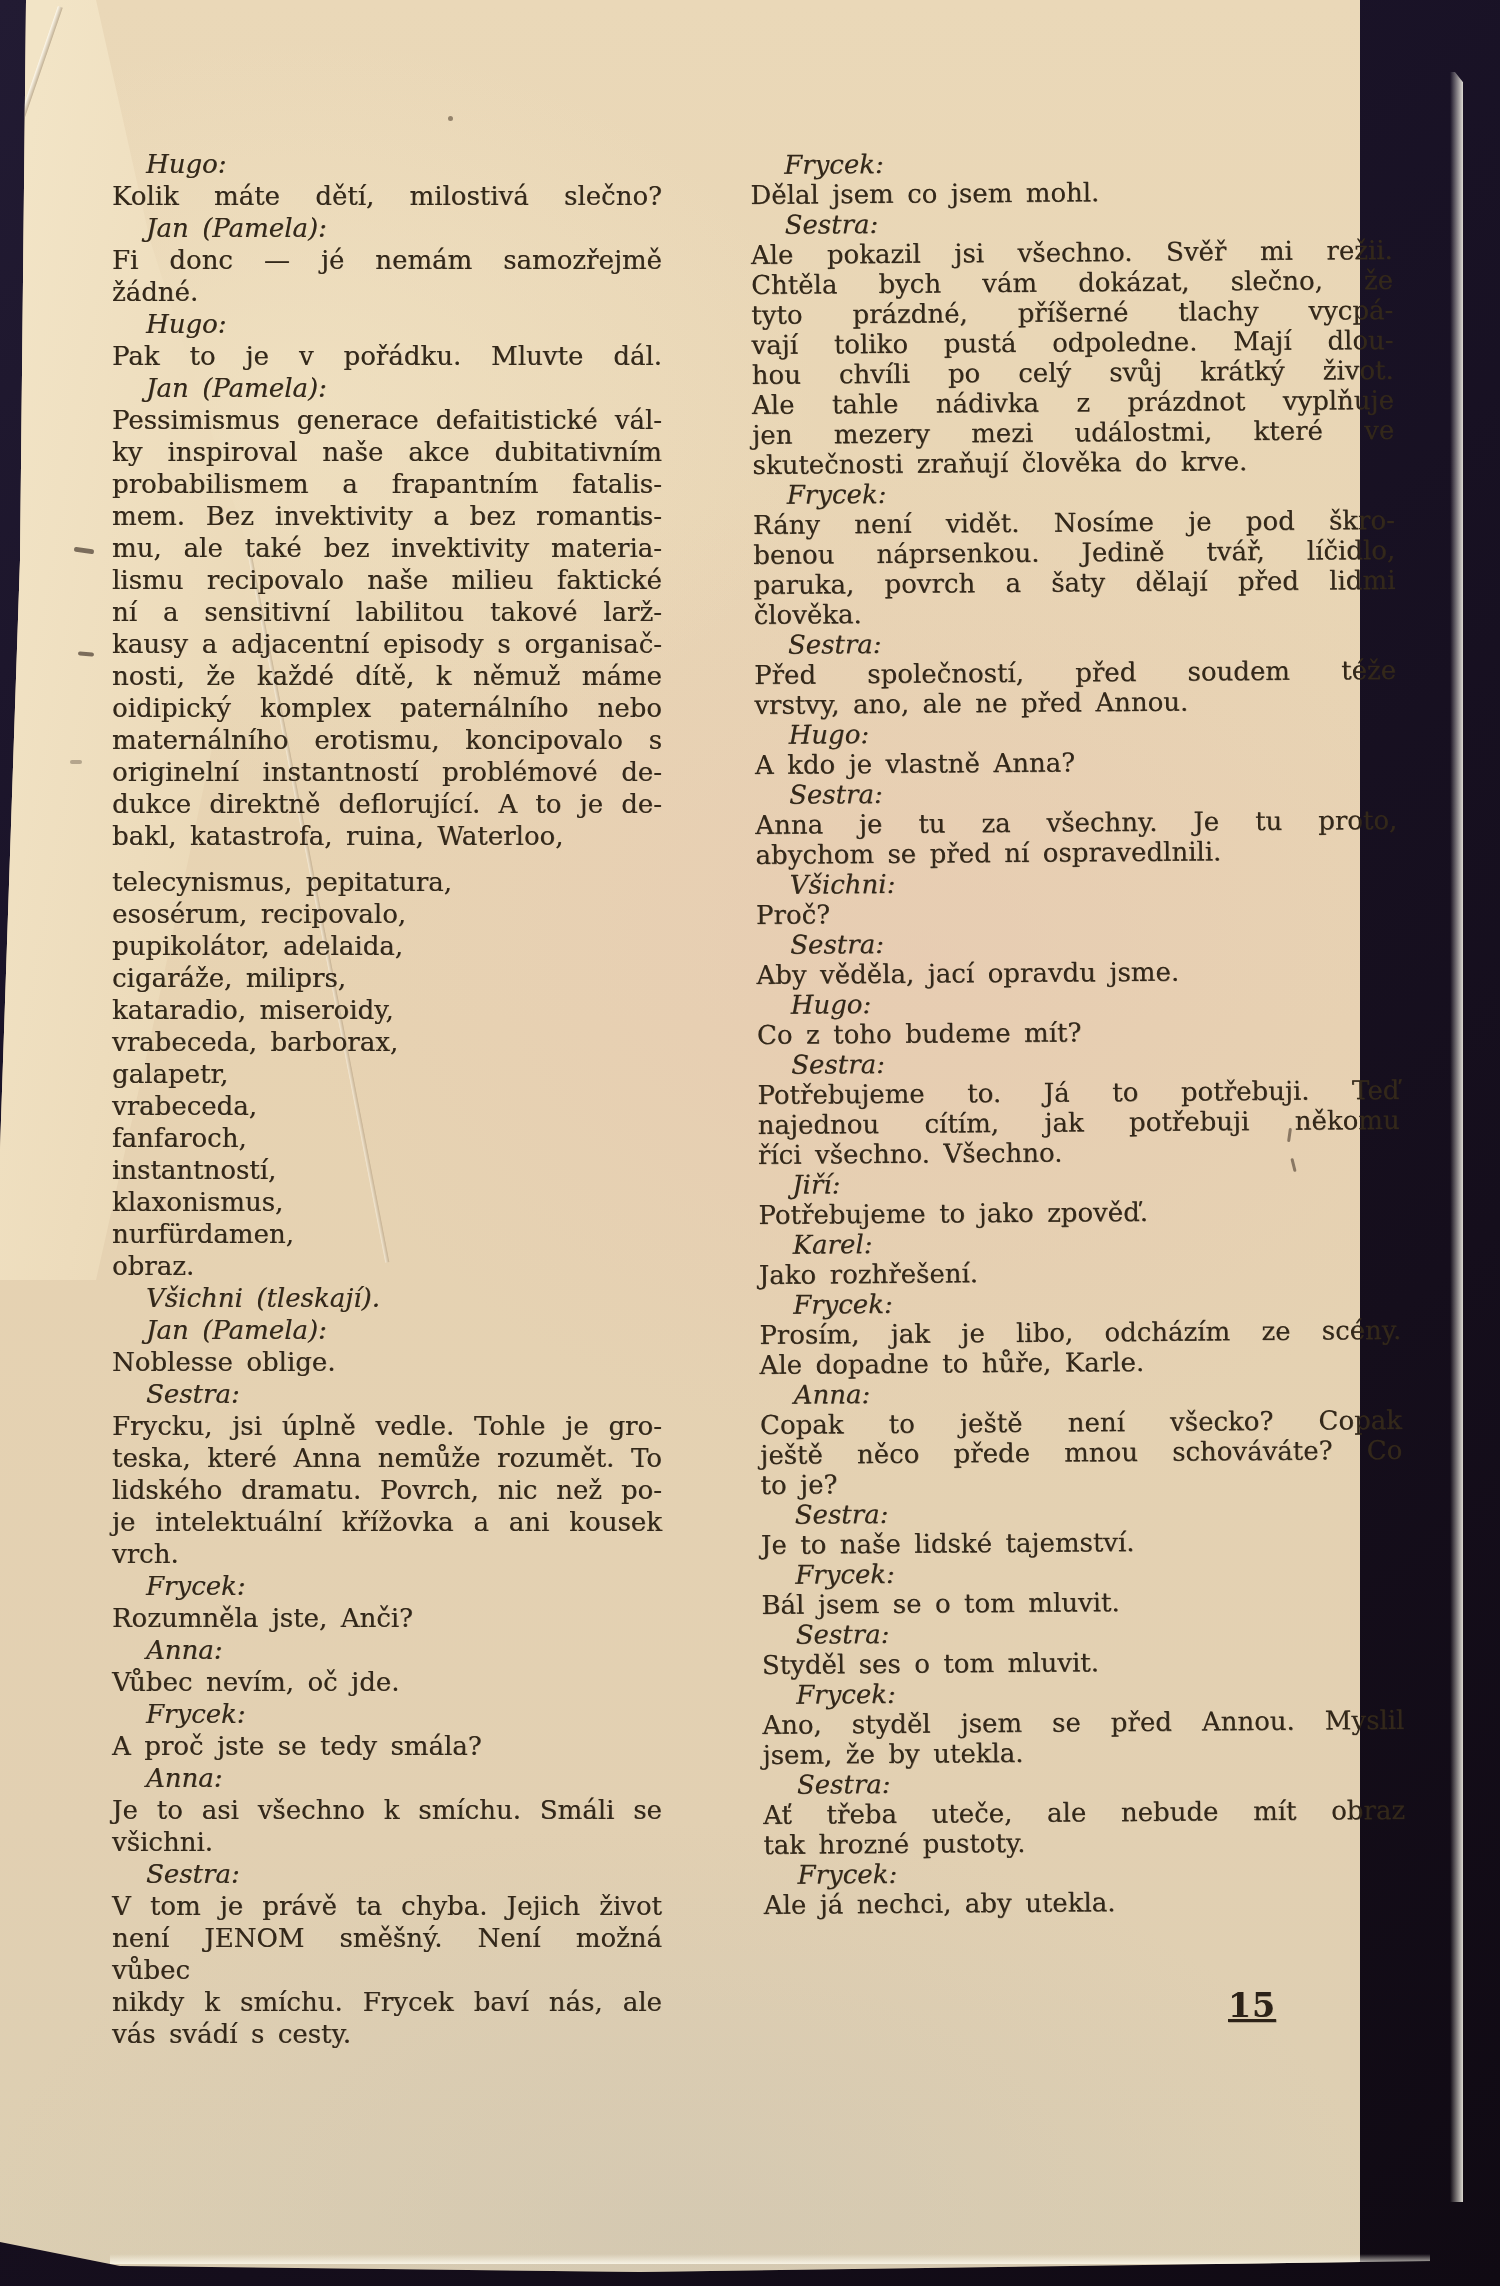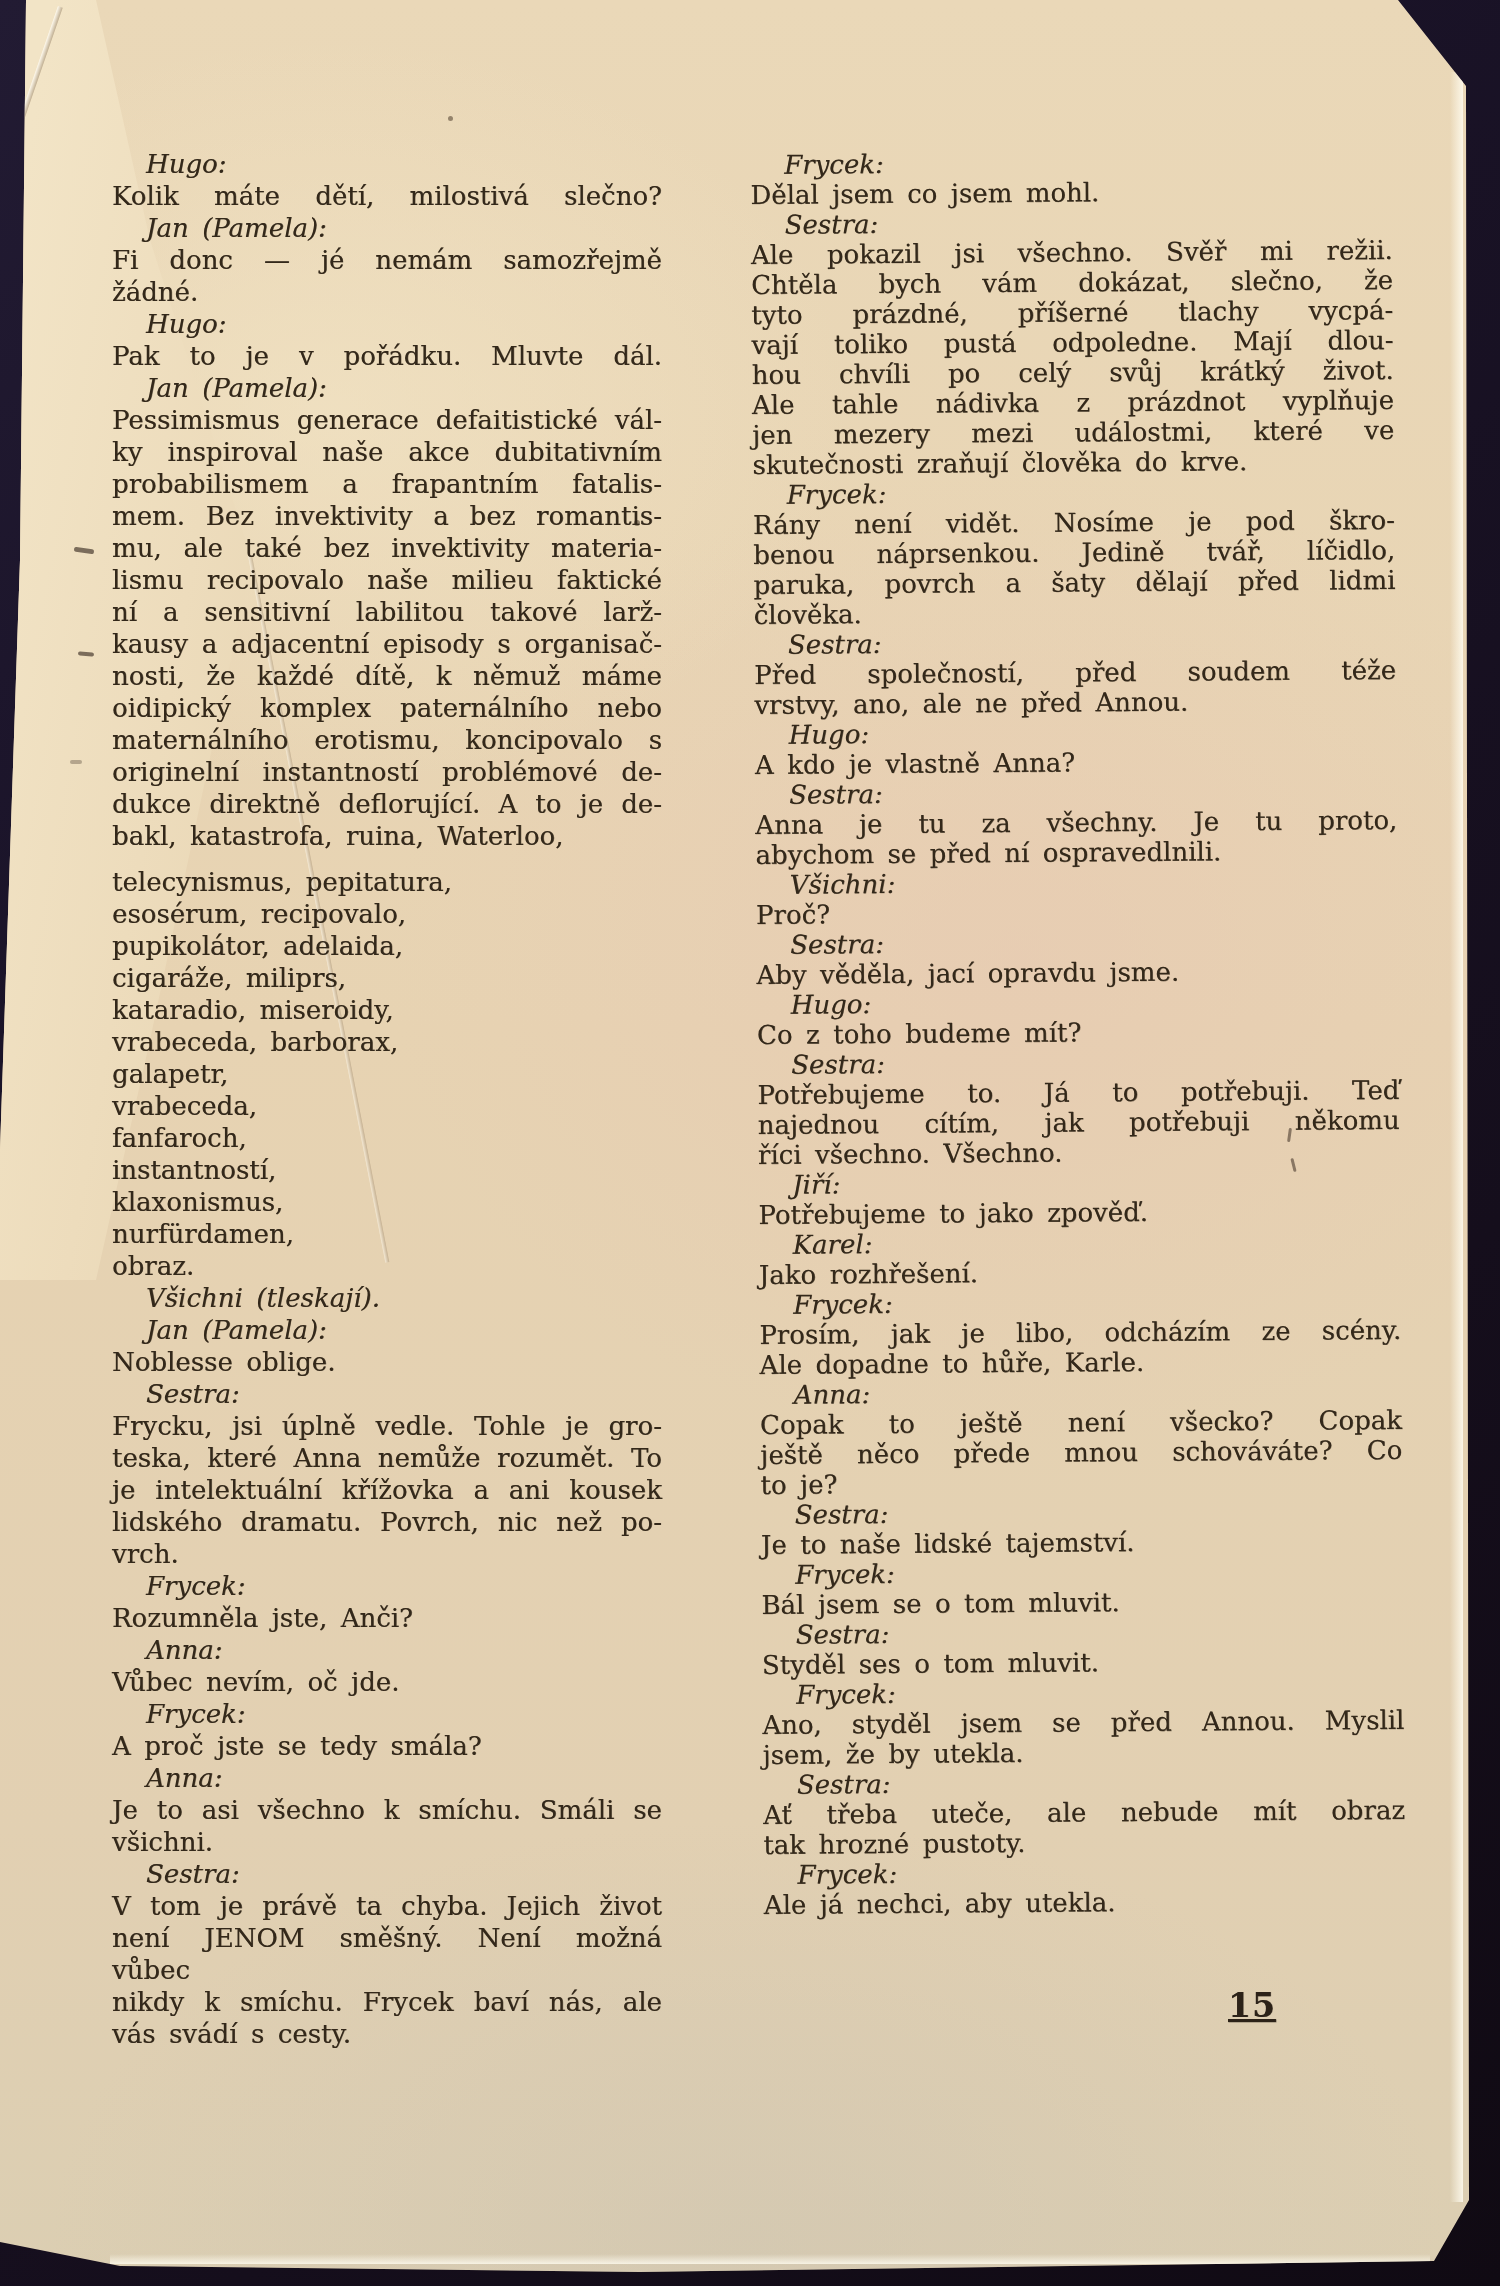--- a/index.html
+++ b/index.html
@@ -2,21 +2,21 @@
 <html><head>
 <meta charset="utf-8">
 <style>
   html,body{margin:0;padding:0;}
   body{
     width:1500px;height:2286px;position:relative;overflow:hidden;
     background:linear-gradient(140deg,#221b33 0%,#1a1328 30%,#150e1c 70%,#100a13 100%);
     font-family:"DejaVu Serif","Liberation Serif",serif;
   }
   .page{
-    position:absolute;left:0;top:0;width:1500px;height:2286px;
+    position:absolute;left:0;top:0;width:1360px;height:2286px;
     clip-path:polygon(26px 0,1398px 0,1466px 86px,1469px 2200px,1434px 2261px,640px 2272px,120px 2266px,0 2242px,0 1150px,20px 560px);
     background:
       radial-gradient(900px 700px at 68% 42%, rgba(231,198,178,.50), rgba(231,198,178,0) 70%),
       radial-gradient(700px 500px at 22% 18%, rgba(244,231,200,.55), rgba(244,231,200,0) 75%),
       radial-gradient(1000px 600px at 50% 98%, rgba(204,194,176,.45), rgba(204,194,176,0) 70%),
       linear-gradient(180deg,#ead8b8 0%,#e7d3b2 45%,#e2d0b2 80%,#dbceb2 100%);
   }
   .fold{
     position:absolute;left:0;top:0;width:300px;height:1300px;
     clip-path:polygon(0 0,96px 0,150px 240px,252px 560px,150px 1040px,96px 1280px,0 1280px);
@@ -120,22 +120,22 @@
       <div class="line">instantností,</div>
       <div class="line">klaxonismus,</div>
       <div class="line">nurfürdamen,</div>
       <div class="line">obraz.</div>
       <div class="line heading">Všichni (tleskají).</div>
       <div class="line heading">Jan (Pamela):</div>
       <div class="line">Noblesse oblige.</div>
       <div class="line heading">Sestra:</div>
       <div class="line just">Frycku, jsi úplně vedle. Tohle je gro-</div>
       <div class="line just">teska, které Anna nemůže rozumět. To</div>
+      <div class="line just">lidského dramatu. Povrch, nic než po-</div>
       <div class="line just">je intelektuální křížovka a ani kousek</div>
-      <div class="line just">lidského dramatu. Povrch, nic než po-</div>
       <div class="line">vrch.</div>
       <div class="line heading">Frycek:</div>
       <div class="line">Rozumněla jste, Anči?</div>
       <div class="line heading">Anna:</div>
       <div class="line">Vůbec nevím, oč jde.</div>
       <div class="line heading">Frycek:</div>
       <div class="line">A proč jste se tedy smála?</div>
       <div class="line heading">Anna:</div>
       <div class="line just">Je to asi všechno k smíchu. Smáli se</div>
       <div class="line">všichni.</div>

